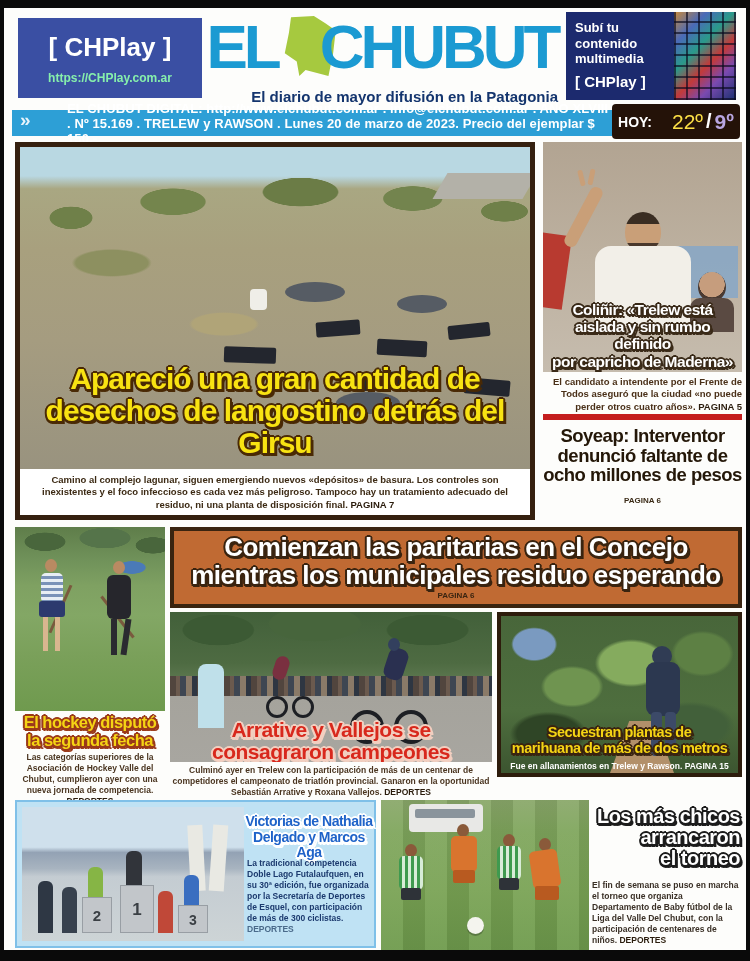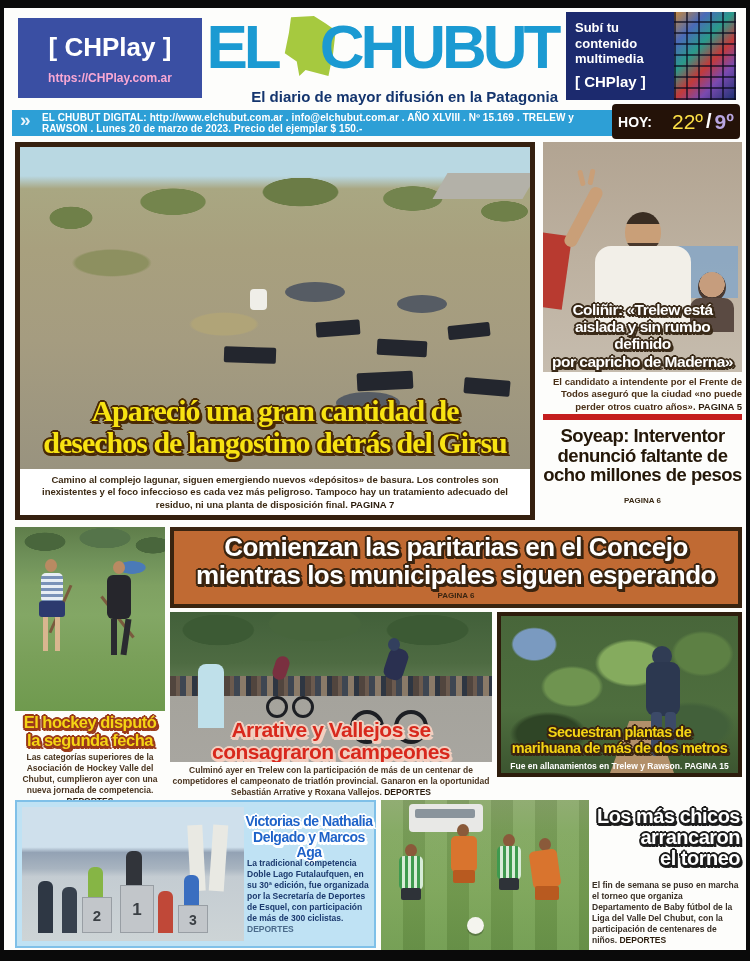--- a/index.html
+++ b/index.html
@@ -9,60 +9,60 @@
   .abs { position:absolute; }
   .pre { white-space:pre-line; }
   .ol { text-shadow: 2px 0 0 var(--oc), -2px 0 0 var(--oc), 0 2px 0 var(--oc), 0 -2px 0 var(--oc),
         1.5px 1.5px 0 var(--oc), -1.5px -1.5px 0 var(--oc), 1.5px -1.5px 0 var(--oc), -1.5px 1.5px 0 var(--oc),
         0 3px 0 var(--oc), 3px 3px 0 var(--oc); }
 
   
   .chplay-box { left:18px; top:18px; width:184px; height:80px; background:#3a4fa3; color:#fff;
     display:flex; flex-direction:column; align-items:center; justify-content:center; gap:8px; }
   .chplay-title { font-size:26px; font-weight:bold; }
-  .chplay-url { font-size:12px; color:#f9a8d4; font-weight:bold; }
+  .chplay-url { font-size:12px; color:#86efac; font-weight:bold; }
   .masthead { left:206px; top:14px; width:352px; text-align:right; }
   .logo-row { display:flex; align-items:flex-start; justify-content:center; height:74px; }
   .logo-word { font-size:62px; line-height:66px; font-weight:800; color:#1b9ad2; letter-spacing:-4px; }
   .map-shape { width:52px; height:60px; background:#a6c93f; margin:2px -16px 0 6px;
     clip-path:polygon(14% 2%, 58% 0%, 80% 12%, 100% 24%, 95% 62%, 86% 100%, 42% 90%, 30% 100%, 25% 76%, 2% 62%, 10% 28%); }
   .logo-word.z { position:relative; z-index:1; }
   .tagline { margin-top:0px; font-size:15px; font-weight:bold; color:#14356e; }
   .mm-box { left:566px; top:12px; width:170px; height:88px; background:#1c2a6e; color:#fff; overflow:hidden; }
   .mm-text { position:absolute; left:9px; top:8px; font-size:13px; font-weight:bold; line-height:1.2; }
   .mm-brand { position:absolute; left:9px; bottom:10px; font-size:15px; font-weight:bold; }
   .mm-mosaic { position:absolute; right:0; top:0; width:62px; height:100%;
     background:
       repeating-linear-gradient(0deg, rgba(10,10,30,.65) 0 2px, transparent 2px 11px),
       repeating-linear-gradient(90deg, rgba(10,10,30,.65) 0 2px, transparent 2px 12px),
       linear-gradient(135deg, #c9893a 0%, #4a6ab8 22%, #2a9a8a 40%, #c23a3a 58%, #7a4ab0 75%, #18306e 100%); }
 
   .info-bar { left:12px; top:110px; width:600px; height:26px; background:#2d9fd6; color:#fff;
     display:flex; align-items:center; padding-left:30px; }
-  .info-text { font-size:10px; font-weight:bold; letter-spacing:0.1px; }
+  .info-text { font-size:13px; font-weight:bold; letter-spacing:0.1px;margin-left:25px; }
   .chevrons { position:absolute; left:8px; top:-1px; font-size:19px; font-weight:bold; color:#e8f4fb; }
   .weather-box { left:612px; top:104px; width:128px; height:35px; background:#241208; border-radius:4px;
     display:flex; align-items:center; justify-content:center; gap:3px; }
   .w-label { font-size:14px; font-weight:bold; color:#fff; }
   .w-high { font-size:21px; font-weight:400; color:#fde047;margin-left:17px; }
   .w-sep { font-size:20px; font-weight:800; color:#fff; }
   .w-low { font-size:21px; font-weight:800; color:#b9a6e0; }
 
   
   .lead-box { left:15px; top:142px; width:520px; height:378px; border:5px solid #35200f; background:#fff; }
   .lead-photo { position:absolute; left:0; top:0; right:0; height:322px; overflow:hidden;
     background:
       radial-gradient(42px 22px at 10% 22%, #6f8049 50%, transparent 52%),
       radial-gradient(64px 26px at 30% 17%, #74854d 50%, transparent 52%),
       radial-gradient(74px 28px at 55% 14%, #6b7c46 50%, transparent 52%),
       radial-gradient(58px 24px at 77% 16%, #73844e 50%, transparent 52%),
       radial-gradient(46px 20px at 95% 20%, #6f8049 50%, transparent 52%),
       radial-gradient(80px 28px at 18% 36%, #8d9060 45%, transparent 50%),
       radial-gradient(70px 24px at 40% 55%, #b0a478 45%, transparent 50%),
-      linear-gradient(180deg, #b9d8e2 0%, #b9d8e2 9%, #a9a782 13%, #a8a07e 32%, #a59c80 60%, #99937f 100%); font-family: Liberation Serif, serif; }
+      linear-gradient(180deg, #b9d8e2 0%, #b9d8e2 9%, #a9a782 13%, #a8a07e 32%, #a59c80 60%, #99937f 100%); }
   .crate { position:absolute; background:#23262e; border-radius:2px; }
   .bag { position:absolute; background:#565c64; border-radius:50%; }
   .bucket { position:absolute; width:17px; height:21px; background:#efeee8; border-radius:4px; }
   .road-patch { position:absolute; right:0; top:26px; width:90px; height:26px; background:#b3b1a8; transform:skewX(-30deg); }
   .lead-headline { position:absolute; left:0; right:0; bottom:10px; text-align:center;
     font-size:30px; line-height:1.07; font-weight:800; letter-spacing:-1px; color:#f8e312; --oc:#4a2a05; }
   .lead-lede { position:absolute; left:0; right:0; bottom:0; height:46px; background:#fff; padding:5px 12px 0;
     font-size:9.5px; line-height:1.3; font-weight:bold; color:#3c2a14; text-align:center; }
   .pageref { font-weight:800; color:#2a1c0c; }
 
@@ -285,21 +285,21 @@
   </div>
   <div class="abs hockey-headline pre ol">El hockey disputó
 la segunda fecha</div>
   <div class="abs hockey-body">
     <span>Las categorías superiores de la Asociación de Hockey Valle del Chubut, cumplieron ayer con una nueva jornada de competencia.</span>
     <span class="section-ref">DEPORTES</span>
   </div>
 
   <div class="abs banner">
     <div class="banner-headline pre ol">Comienzan las paritarias en el Concejo
-mientras los municipales siguen esperando</div>
+mientras los municipales residuo esperando</div>
     <div class="banner-page">PAGINA 6</div>
   </div>
 
   <div class="abs tri-photo">
     <div class="crowd"></div>
     <div class="spectator"></div>
     <div class="rider" style="right:86px;top:36px;"></div>
     <div class="p-head" style="right:92px;top:26px;background:#33405e;"></div>
     <div class="wheel" style="right:64px;bottom:18px;"></div>
     <div class="wheel" style="right:108px;bottom:18px;"></div>

